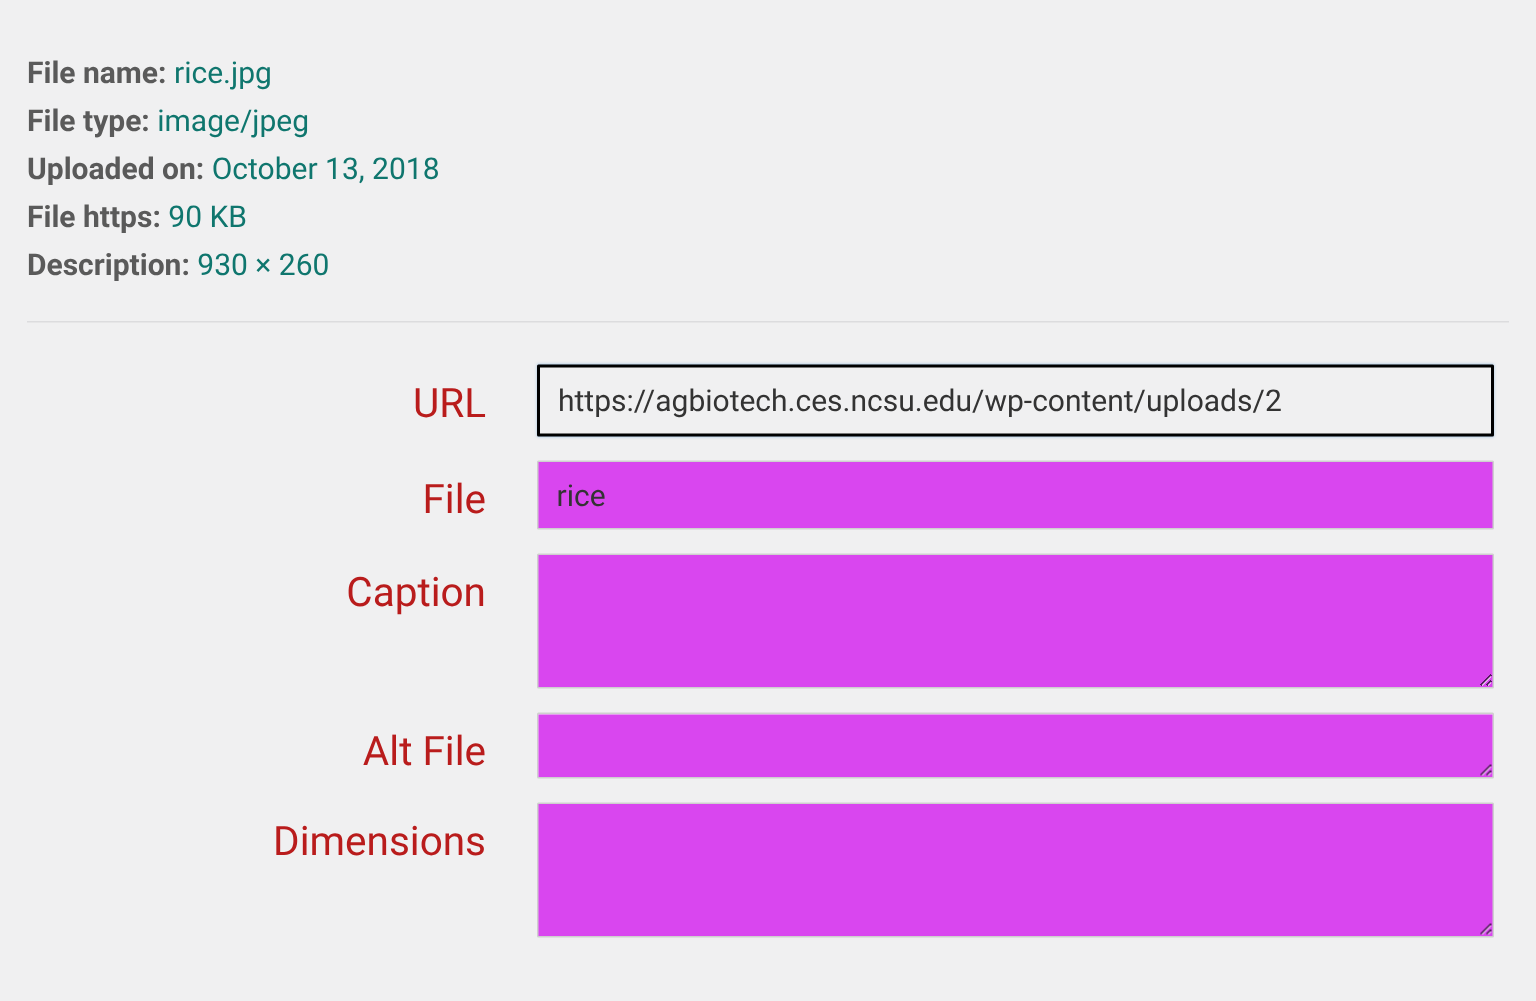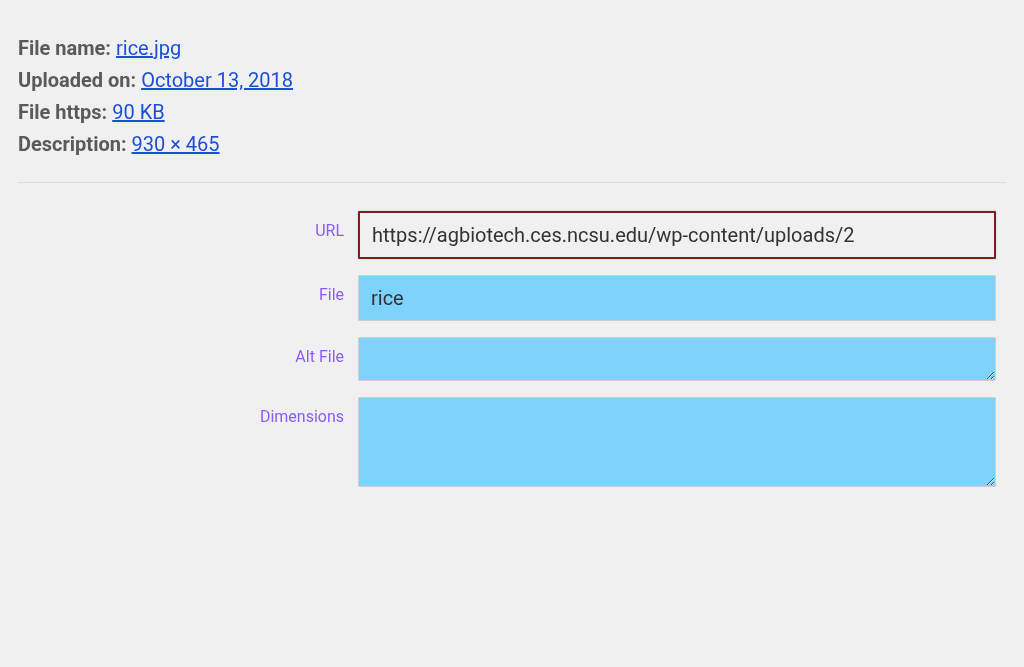--- a/index.html
+++ b/index.html
@@ -25,53 +25,52 @@
       line-height: 1.6;
       color: #6b6b6b;
     }
     .meta-label {
       font-weight: 700;
       color: #5a5a5a;
       margin-top: 24px;
     }
     .meta-value {
       font-weight: 400;
-      color: #1d4ed8;
-      text-decoration: underline;
+      color: #0f766e;
     }
     .form-section {
       padding: 0 10px 0 0;
     }
     .form-row {
       display: flex;
       align-items: flex-start;
       margin-bottom: 16px;
     }
     .form-label {
       width: 340px;
       min-width: 340px;
       text-align: right;
-      padding-right: 14px;
-      font-size: 16px;
-      color: #8b5cf6;
+      padding-right: 34px;
+      font-size: 27px;
+      color: #b91c1c;
       padding-top: 10px;
     }
     .form-input {
       flex: 1;
       font-size: 20px;
       padding: 10px 12px;
       border: 1px solid #cfcfcf;
-      background: #7dd3fc;
+      background: #d946ef;
       color: #333;
       font-family: inherit;
       border-radius: 1px;
     }
     .form-input.url-field {
       background: #f0f0f1;
-      border: 2px solid #7f1d1d;
+      border: 2px solid #000000;
       color: #333;
       outline: none;
       box-shadow: 0 0 2px rgba(91,157,217,0.5);
     }
     textarea.form-input {
       resize: vertical;
       min-height: 90px;
       line-height: 1.4;
     }
     textarea.alt-text-field {
@@ -84,43 +83,51 @@
   </style>
 </head>
 <body>
 
 <div class="metadata-section">
   <div class="meta-row">
     <span class="meta-label">File name:</span>
     <span class="meta-value">rice.jpg</span>
   </div>
   <div class="meta-row">
+    <span class="meta-label">File type:</span>
+    <span class="meta-value">image/jpeg</span>
+  </div>
+  <div class="meta-row">
     <span class="meta-label">Uploaded on:</span>
     <span class="meta-value">October 13, 2018</span>
   </div>
   <div class="meta-row">
     <span class="meta-label">File https:</span>
     <span class="meta-value">90 KB</span>
   </div>
   <div class="meta-row">
     <span class="meta-label">Description:</span>
-    <span class="meta-value">930 × 465</span>
+    <span class="meta-value">930 × 260</span>
   </div>
 </div>
 
 <div class="form-section">
   <div class="form-row">
     <label class="form-label">URL</label>
     <input type="text" class="form-input url-field" readonly="" value="https://agbiotech.ces.ncsu.edu/wp-content/uploads/2" style="">
   </div>
   <div class="form-row">
     <label class="form-label">File</label>
     <input type="text" class="form-input" value="rice" style="">
   </div>
   <div class="form-row">
+    <label class="form-label">Caption</label>
+    <textarea class="form-input" style=""></textarea>
+  </div>
+  <div class="form-row">
     <label class="form-label">Alt File</label>
     <textarea class="form-input alt-text-field" style=""></textarea>
   </div>
   <div class="form-row">
     <label class="form-label">Dimensions</label>
     <textarea class="form-input desc-field" style=""></textarea>
   </div>
 </div>
 
 </body></html>

